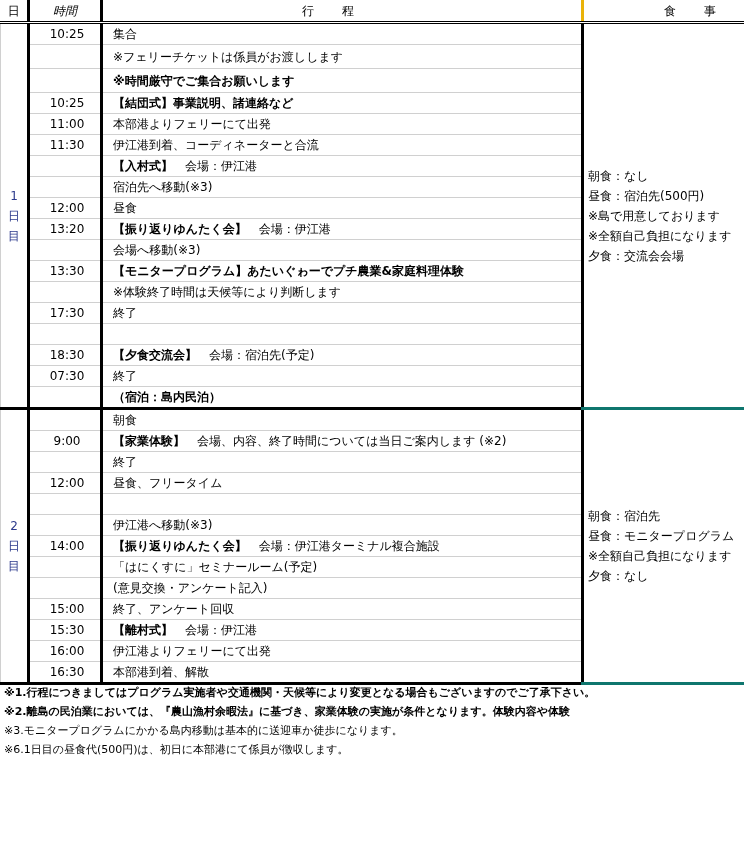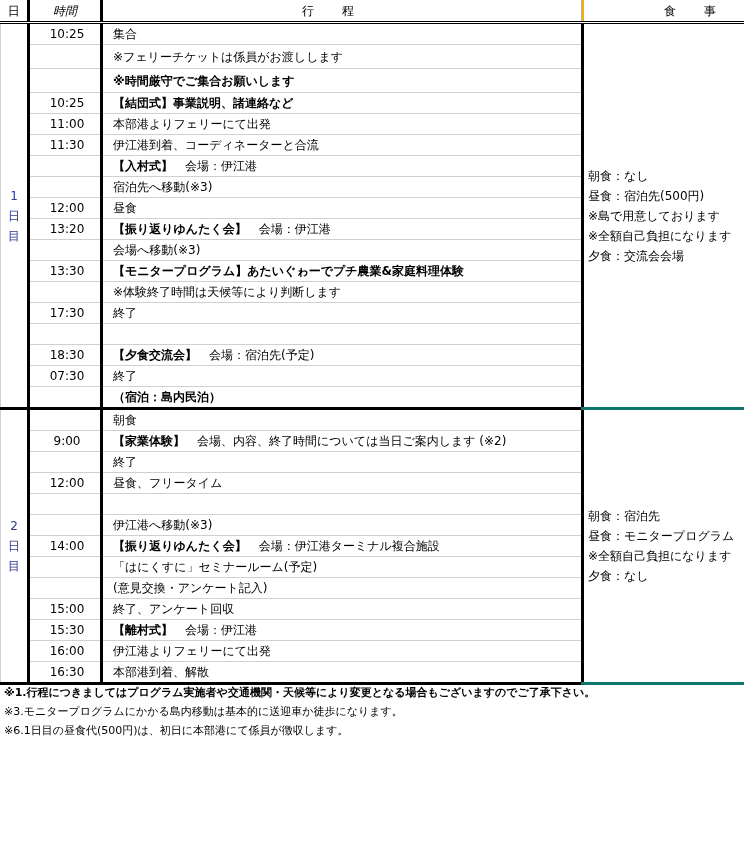--- a/index.html
+++ b/index.html
@@ -196,16 +196,17 @@
         </tr>
         <tr class="daysep">
           <td class="time">16:30</td>
           <td class="plan">本部港到着、解散</td>
         </tr>
       </tbody>
   </table>
 
   <div class="notes" id="notes">
       <div class="n nb">※1.行程につきましてはプログラム実施者や交通機関・天候等により変更となる場合もございますのでご了承下さい。</div>
+      <div class="n nb">※2.離島の民泊業においては、『農山漁村余暇法』に基づき、家業体験の実施が条件となります。体験内容や体験</div>
       <div class="n">※3.モニタープログラムにかかる島内移動は基本的に送迎車か徒歩になります。</div>
       <div class="n">※6.1日目の昼食代(500円)は、初日に本部港にて係員が徴収します。</div>
     </div>
 </div>
 
 </body></html>

